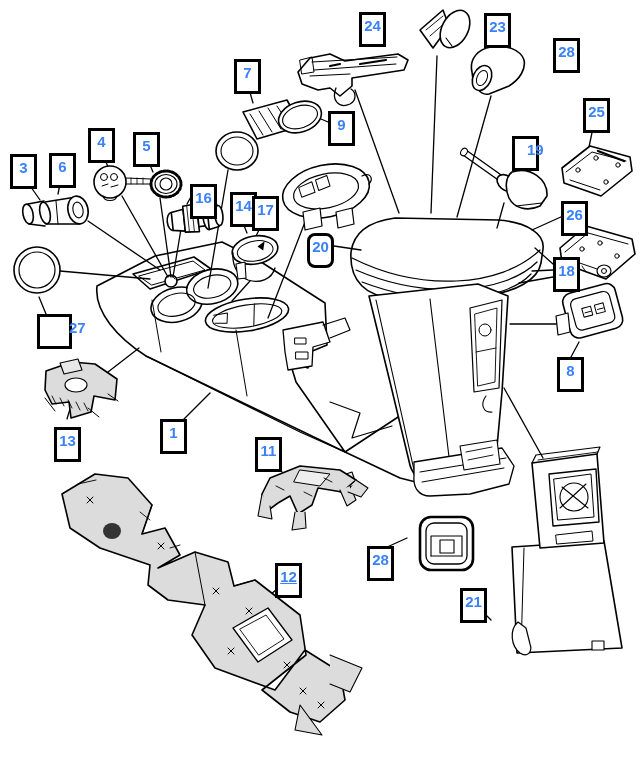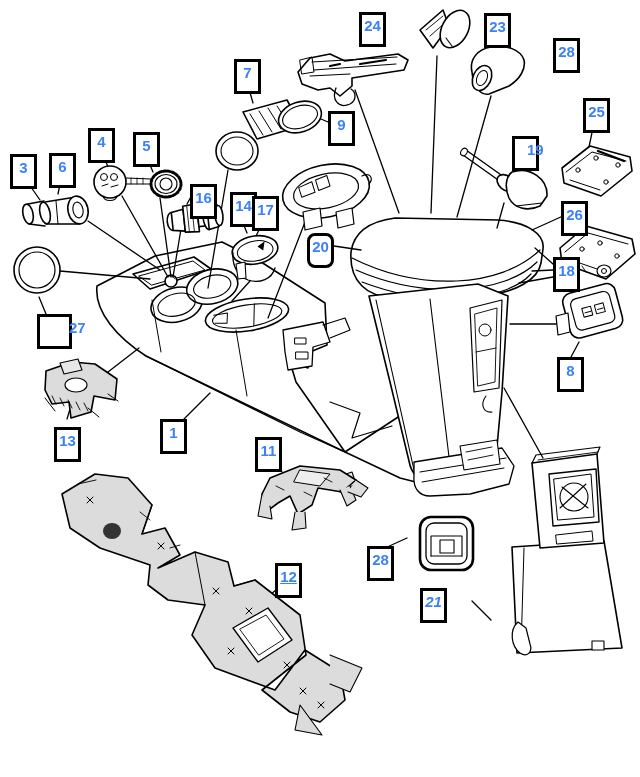--- a/index.html
+++ b/index.html
@@ -333,21 +333,21 @@
       <div class="callout" style="left: 328px; top: 111px;">9</div>
       <div class="callout" style="left: 255px; top: 437px;">11</div>
       <div class="callout" style="left: 275px; top: 563px; text-decoration: underline;">12</div>
       <div class="callout" style="left: 54px; top: 427px;">13</div>
       <div class="callout" style="left: 230px; top: 192px;">14</div>
       <div class="callout" style="left: 190px; top: 184px;">16</div>
       <div class="callout" style="left: 252px; top: 196px;">17</div>
       <div class="callout" style="left: 553px; top: 257px;">18</div>
       <div class="callout" style="left: 512px; top: 136px; padding-left: 12px;">19</div>
       <div class="callout" style="left: 307px; top: 233px; border-radius: 8px;">20</div>
-      <div class="callout" style="left: 420px; top: 588px; font-style: italic;">21</div>
+      <div class="callout" style="left: 460px; top: 588px;">21</div>
       <div class="callout" style="left: 553px; top: 38px;">28</div>
       <div class="callout" style="left: 484px; top: 13px;">23</div>
       <div class="callout" style="left: 359px; top: 12px;">24</div>
       <div class="callout" style="left: 583px; top: 98px;">25</div>
       <div class="callout" style="left: 561px; top: 193px; margin-top: 8px;">26</div>
       <div class="callout" style="left: 37px; top: 314px; padding-left: 29px;">27</div>
       <div class="callout" style="left: 360px; top: 546px; margin-left: 7px;">28</div>
     </div>
 </div>
 

